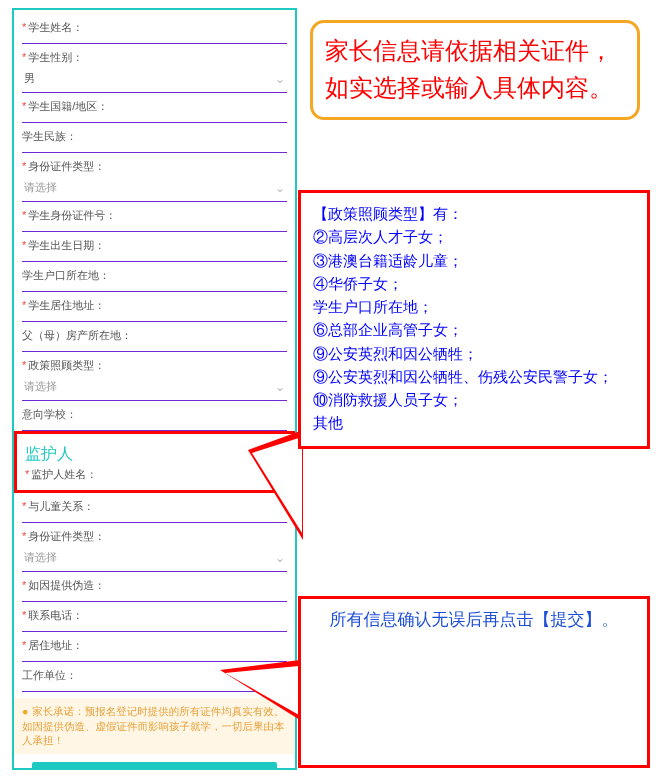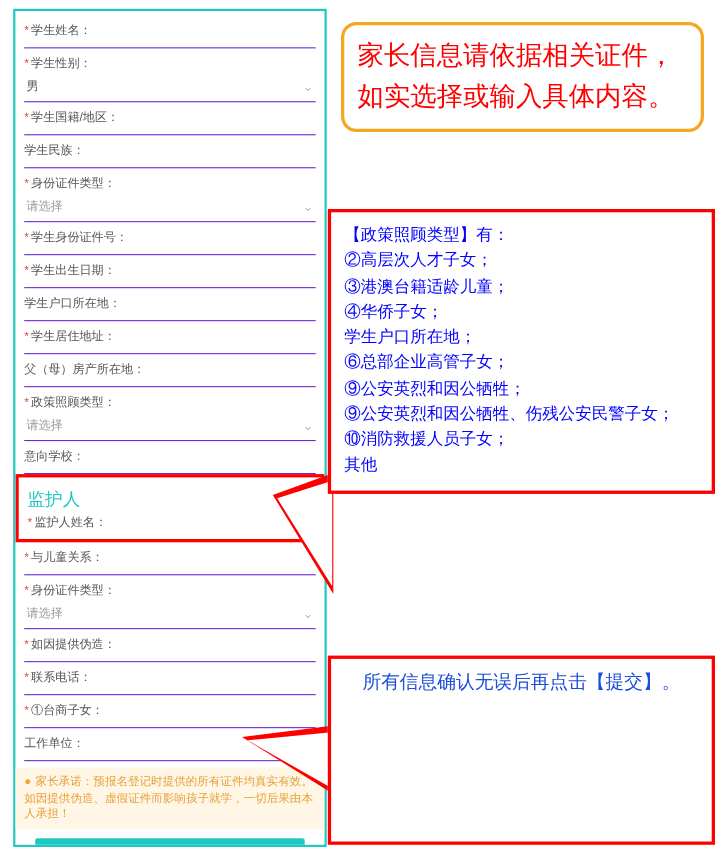--- a/index.html
+++ b/index.html
@@ -163,21 +163,21 @@
 
     <div class="form-row">
       <span class="lbl"><span class="req">*</span><span>如因提供伪造：</span></span>
     </div>
 
     <div class="form-row">
       <span class="lbl"><span class="req">*</span><span>联系电话：</span></span>
     </div>
 
     <div class="form-row">
-      <span class="lbl"><span class="req">*</span><span>①台商子女：</span></span>
+      <span class="lbl"><span class="req">*</span><span>居住地址：</span></span>
     </div>
 
     <div class="form-row">
       <span class="lbl"><span>工作单位：</span></span>
     </div>
 
     <div class="notice">
       <span class="dot">●</span><span>家长承诺：预报名登记时提供的所有证件均真实有效。如因提供伪造、虚假证件而影响孩子就学，一切后果由本人承担！</span>
     </div>
 

